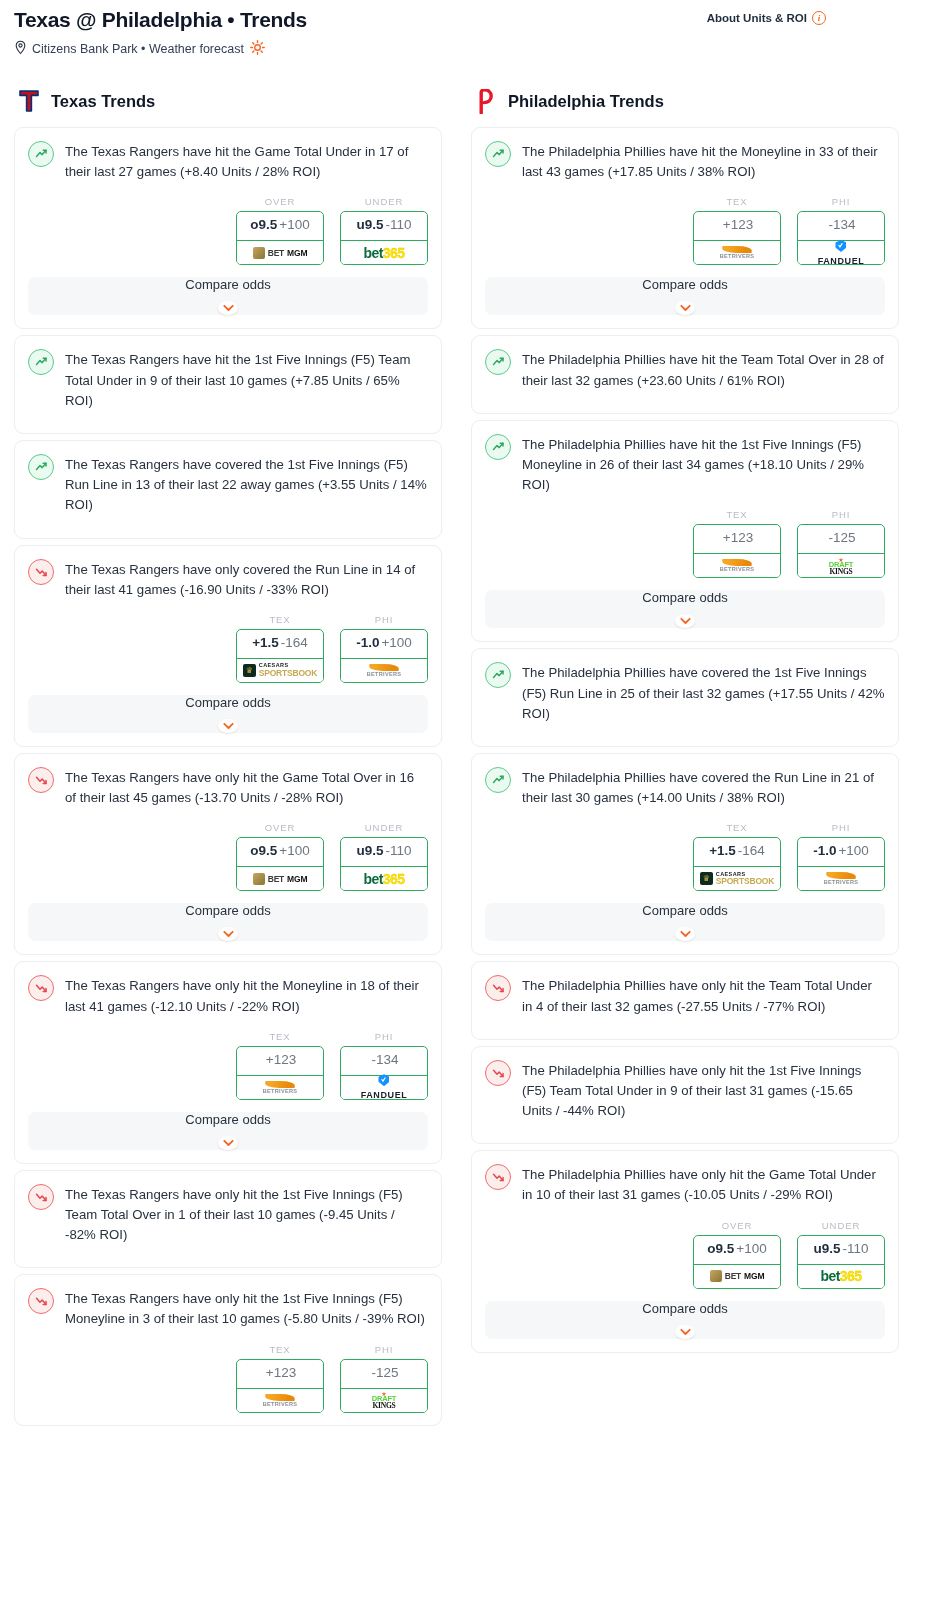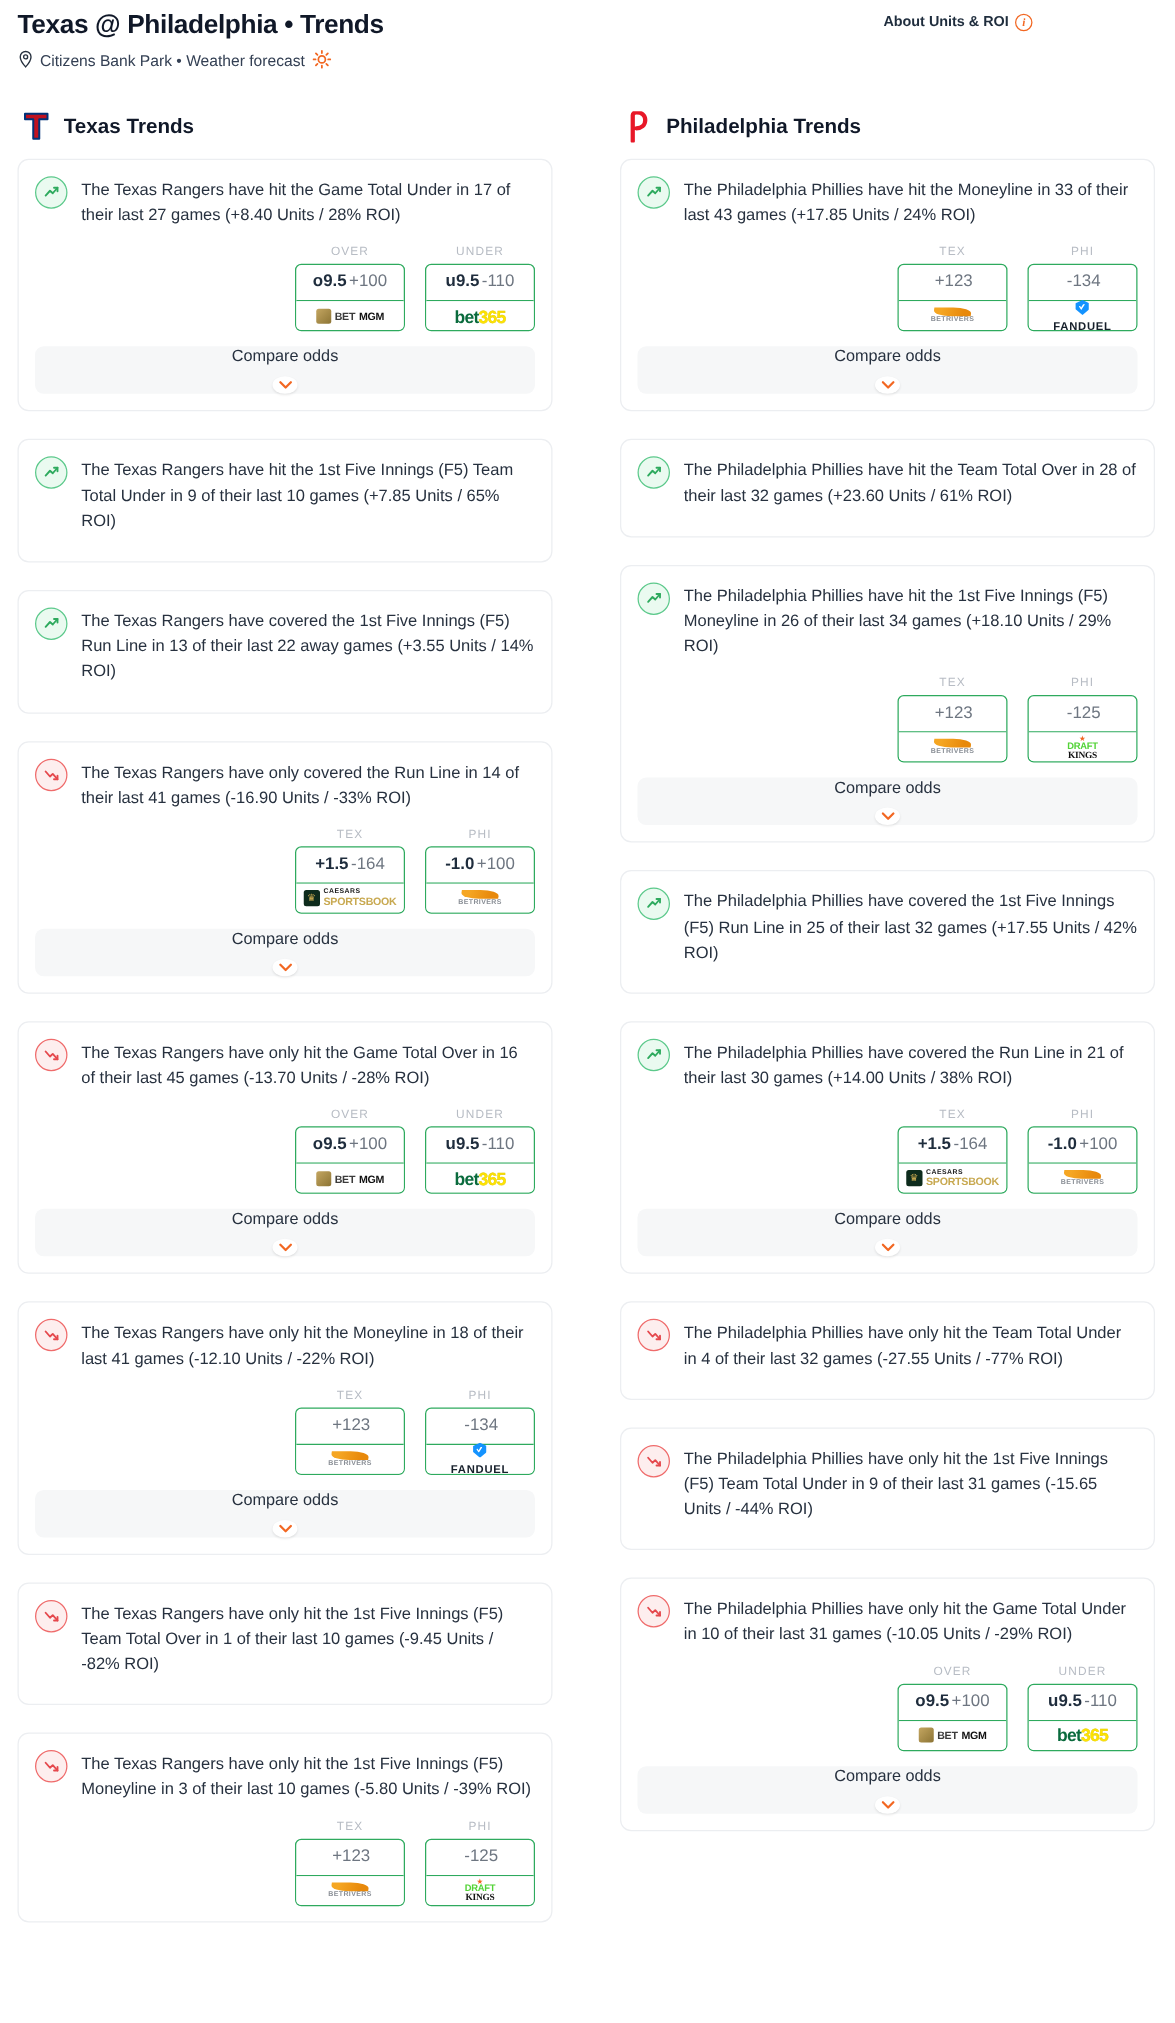--- a/index.html
+++ b/index.html
@@ -35,38 +35,38 @@
   }
   .venue-row {
     display: flex; align-items: center; gap: 5px;
     margin-top: 9px; font-size: 12.5px; color: #344054;
   }
   .pin-ico { flex: 0 0 auto; }
   .sun-ico { flex: 0 0 auto; margin-left: 1px; }
 
   
   .columns {
-    display: flex; gap: 54px; margin-top: 30px; align-items: flex-start;
+    display: flex; gap: 29px; margin-top: 30px; align-items: flex-start;
   }
   .col { width: 428px; flex: 0 0 428px; }
 
   .col-head {
     display: flex; align-items: center; gap: 10px;
     margin-bottom: 13px; padding-left: 3px;
   }
   .col-head .logo { width: 24px; height: 26px; flex: 0 0 auto;
     display:flex; align-items:center; justify-content:center; }
   .col-head .ttl { font-size: 16.5px; font-weight: bold; color: #101828; }
 
   
   .card {
     background: #fff;
     border: 1px solid #eceef1;
     border-radius: 9px;
-    margin-bottom: 22px;
+    margin-bottom: 6px;
     overflow: hidden;
   }
   .card-body { padding: 13px 13px 0 13px; display: flex; gap: 11px; }
   .trend-ico {
     width: 26px; height: 26px; flex: 0 0 26px; border-radius: 50%;
     display: flex; align-items: center; justify-content: center;
   }
   .trend-ico.up   { background: #eafaf0; border: 1.3px solid #5cc98b; }
   .trend-ico.down { background: #fdeeee; border: 1.3px solid #ef6b6b; }
   .trend-txt {
@@ -474,21 +474,21 @@
           <span class="ttl">Philadelphia Trends</span>
         </div>
         <div class="card">
           <div class="card-body">
       <span class="trend-ico up">
               <svg width="16" height="16" viewBox="0 0 16 16">
     <path d="M3.5 10.5 L7 6.6 L9.2 8.6 L13 4.2" fill="none" stroke="#2eaa5e" stroke-width="1.5" stroke-linecap="round" stroke-linejoin="round"></path>
     <path d="M10.2 4.2 H13 V7" fill="none" stroke="#2eaa5e" stroke-width="1.5" stroke-linecap="round" stroke-linejoin="round"></path>
   </svg>
             </span>
-      <span class="trend-txt">The Philadelphia Phillies have hit the Moneyline in 33 of their last 43 games (+17.85 Units / 24% ROI)</span>
+      <span class="trend-txt">The Philadelphia Phillies have hit the Moneyline in 33 of their last 43 games (+17.85 Units / 38% ROI)</span>
     </div>
           <div class="odds-wrap">
             <div class="odds-col">
           <div class="odds-label">TEX</div>
           <div class="odds-box">
             <div class="odds-val"><span class="pr">+123</span></div>
             <div class="book">
                   <span class="bk-rivers">
                     <span class="swoosh"></span>
                     <span class="nm">BETRIVERS</span>

